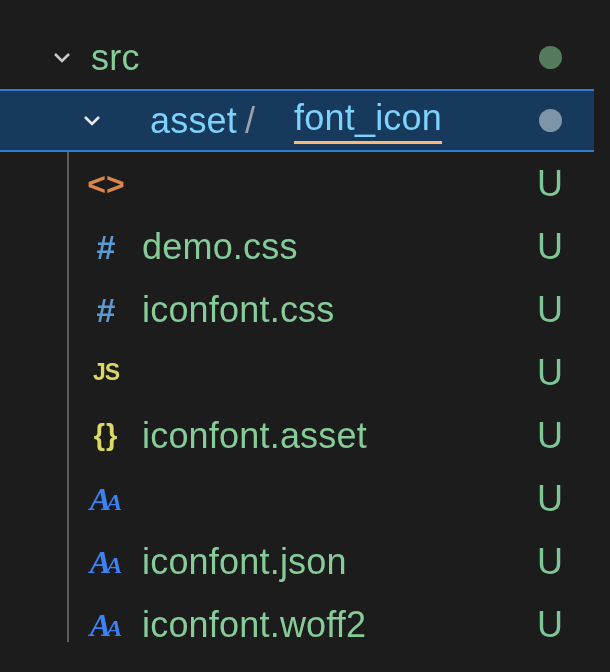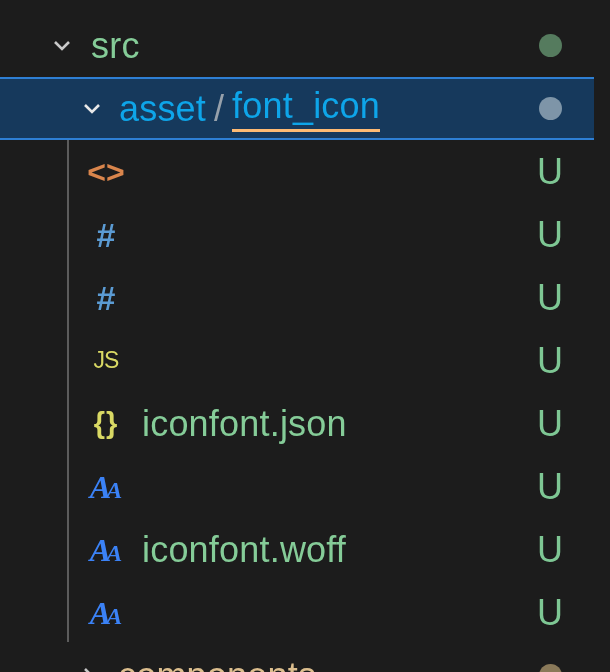--- a/index.html
+++ b/index.html
@@ -2,21 +2,21 @@
 <html><head>
 <meta charset="utf-8">
 <style>
   html,body { margin:0; padding:0; background:#1C1C1C; }
   .explorer {
     position:relative;
     width:594px; height:672px;
     background:#1C1C1C;
     overflow:hidden;
     box-sizing:border-box;
-    padding-top:14px;
+    padding-top:26px;
     font-family:"Liberation Sans", sans-serif;
   }
   .row {
     height:63px;
     display:flex;
     align-items:center;
     box-sizing:border-box;
     position:relative;
     z-index:1;
   }
@@ -41,33 +41,33 @@
   .fileicon {
     width:38px;
     flex:0 0 auto;
     margin-right:17px;
     text-align:center;
     line-height:1;
     white-space:nowrap;
   }
   .ic-html { color:#D9854C; font-weight:700; font-size:32px; letter-spacing:0px; }
   .ic-css  { color:#5B9BD3; font-weight:700; font-size:34px; }
-  .ic-js   { color:#D9D964; font-weight:400; font-size:23px; letter-spacing:-1px; }
+  .ic-js   { color:#D9D964; font-weight:700; font-size:23px; letter-spacing:-1px; }
   .ic-json { color:#D9D964; font-weight:700; font-size:29px; letter-spacing:1px; }
   .ic-font { color:#3b82f6; font-family:"Liberation Serif", serif; font-weight:700;font-style:italic; }
   .ic-font .glyph-big   { font-size:32px; }
   .ic-font .glyph-small { font-size:24px; margin-left:-5px; }
 
   .label {
     font-size:36px;
     color:#85CC98;
     letter-spacing:0.2px;
     white-space:nowrap;
   }
-  .row.sel .label { color:#0ea5e9; }
+  .row.sel .label { color:#7dd3fc;margin-left:31px; }
   .row.comp .label { color:#DCBE8E; }
   .sep {
     font-size:36px;
     color:#97A1AB;
     margin:0 8px;
   }
   .underl {
     border-bottom:3px solid #fdba74;
     padding-bottom:2px;
   }
@@ -131,64 +131,67 @@
 
   <div class="row file">
     <span class="fileicon ic-html">&lt;&gt;</span>
     <span class="badge">
       <span class="status-u">U</span>
     </span>
   </div>
 
   <div class="row file">
     <span class="fileicon ic-css">#</span>
+    <span class="label">demo.css</span>
     <span class="badge">
       <span class="status-u">U</span>
     </span>
   </div>
 
   <div class="row file">
     <span class="fileicon ic-css">#</span>
+    <span class="label">iconfont.css</span>
     <span class="badge">
       <span class="status-u">U</span>
     </span>
   </div>
 
   <div class="row file">
     <span class="fileicon ic-js">JS</span>
     <span class="badge">
       <span class="status-u">U</span>
     </span>
   </div>
 
   <div class="row file">
     <span class="fileicon ic-json">{}</span>
+    <span class="label">iconfont.asset</span>
+    <span class="badge">
+      <span class="status-u">U</span>
+    </span>
+  </div>
+
+  <div class="row file">
+    <span class="fileicon ic-font"><span class="glyph-big">A</span><span class="glyph-small">A</span></span>
+    <span class="badge">
+      <span class="status-u">U</span>
+    </span>
+  </div>
+
+  <div class="row file">
+    <span class="fileicon ic-font"><span class="glyph-big">A</span><span class="glyph-small">A</span></span>
     <span class="label">iconfont.json</span>
     <span class="badge">
       <span class="status-u">U</span>
     </span>
   </div>
 
   <div class="row file">
     <span class="fileicon ic-font"><span class="glyph-big">A</span><span class="glyph-small">A</span></span>
-    <span class="badge">
-      <span class="status-u">U</span>
-    </span>
-  </div>
-
-  <div class="row file">
-    <span class="fileicon ic-font"><span class="glyph-big">A</span><span class="glyph-small">A</span></span>
-    <span class="label">iconfont.woff</span>
-    <span class="badge">
-      <span class="status-u">U</span>
-    </span>
-  </div>
-
-  <div class="row file">
-    <span class="fileicon ic-font"><span class="glyph-big">A</span><span class="glyph-small">A</span></span>
+    <span class="label">iconfont.woff2</span>
     <span class="badge">
       <span class="status-u">U</span>
     </span>
   </div>
 
   <div class="row comp">
     <span class="twisty">
       <svg width="34" height="34" viewBox="0 0 34 34">
           <polyline points="13,10 20,17 13,24" fill="none" stroke="#C9C9C9" stroke-width="2.6"></polyline>
         </svg>

